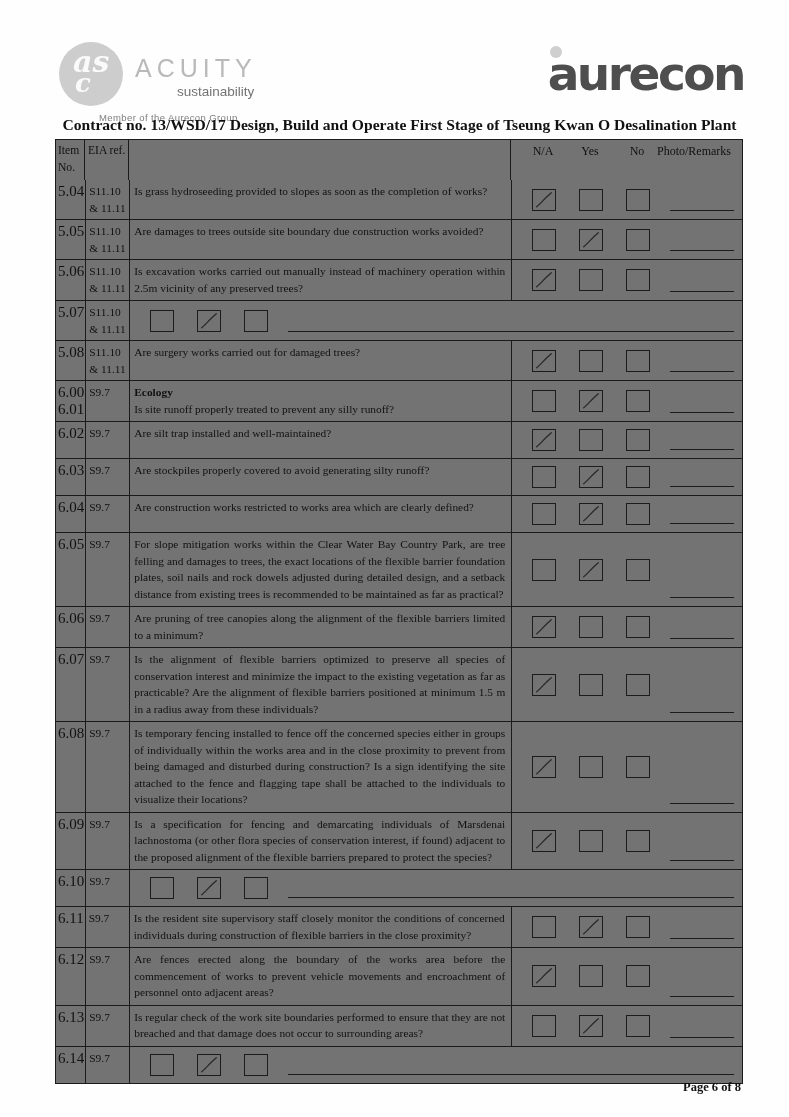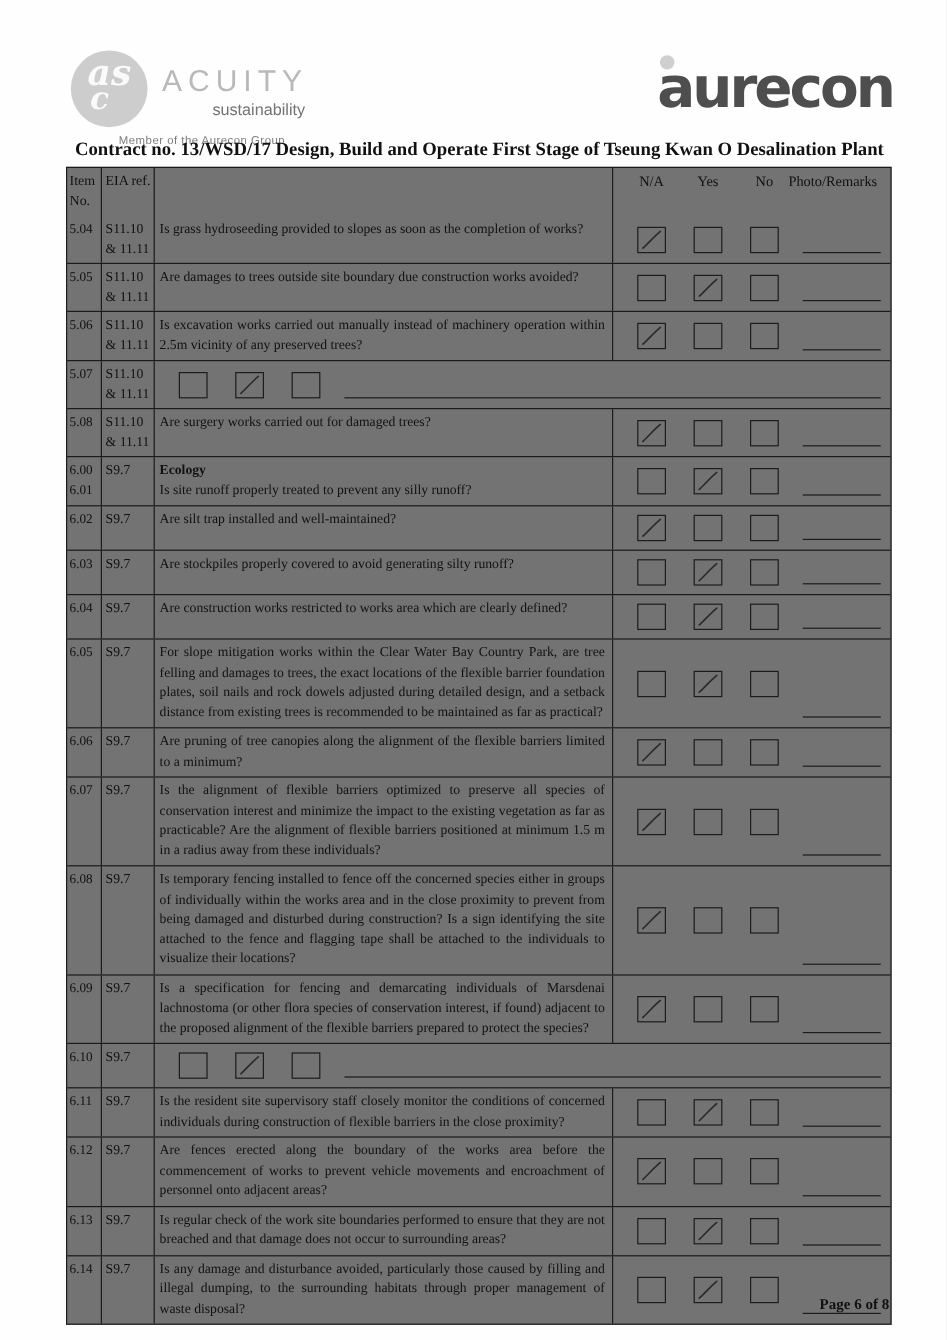--- a/index.html
+++ b/index.html
@@ -60,21 +60,21 @@
   
   .table {
     position: absolute; top: 139px; left: 55px; width: 688px;
     border: 1.6px solid #1b1b1b; background: #737373;
   }
   .trow { display: flex; border-top: 1px solid #1b1b1b; align-items: stretch; }
   .trow:first-child { border-top: none; }
   .c-item, .c-eia, .c-q { border-right: 1px solid #1b1b1b; }
   .c-item {
     flex: 0 0 29px; padding: 3px 1px 3px 2px;
-    font-size: 11px; line-height: 16.5px; white-space: pre-line;
+    font-size: 15px; line-height: 16.5px; white-space: pre-line;
   }
   .c-eia {
     flex: 0 0 44px; padding: 3px 1px 3px 3px;
     font-size: 11.4px; line-height: 16.5px;
   }
   .c-q {
     flex: 0 0 382px; padding: 3px 6px 4px 4px;
     font-size: 11.4px; line-height: 16.5px;
     text-align: justify;
   }
@@ -556,23 +556,20 @@
             </span>
             <span class="slot s3">
               <span class="checkbox"></span>
             </span>
             <span class="remark-line"></span>
           </div>
         </div>
         <div class="trow">
           <div class="c-item">6.14</div>
           <div class="c-eia">S9.7</div>
-          <div class="c-q">
-            <div>Is any damage and disturbance avoided, particularly those caused by filling and illegal dumping, to the surrounding habitats through proper  management  of  waste  disposal?</div>
-          </div>
           <div class="c-checks">
             <span class="slot s1">
               <span class="checkbox"></span>
             </span>
             <span class="slot s2">
               <span class="checkbox">
                 <svg viewBox="0 0 24 22">
                   <path d="M4 18.5 C 8.5 14.5, 14.5 7.5, 20 3" fill="none" stroke="#2a2a2a" stroke-width="1.5" stroke-linecap="round"></path>
                 </svg>
               </span>

